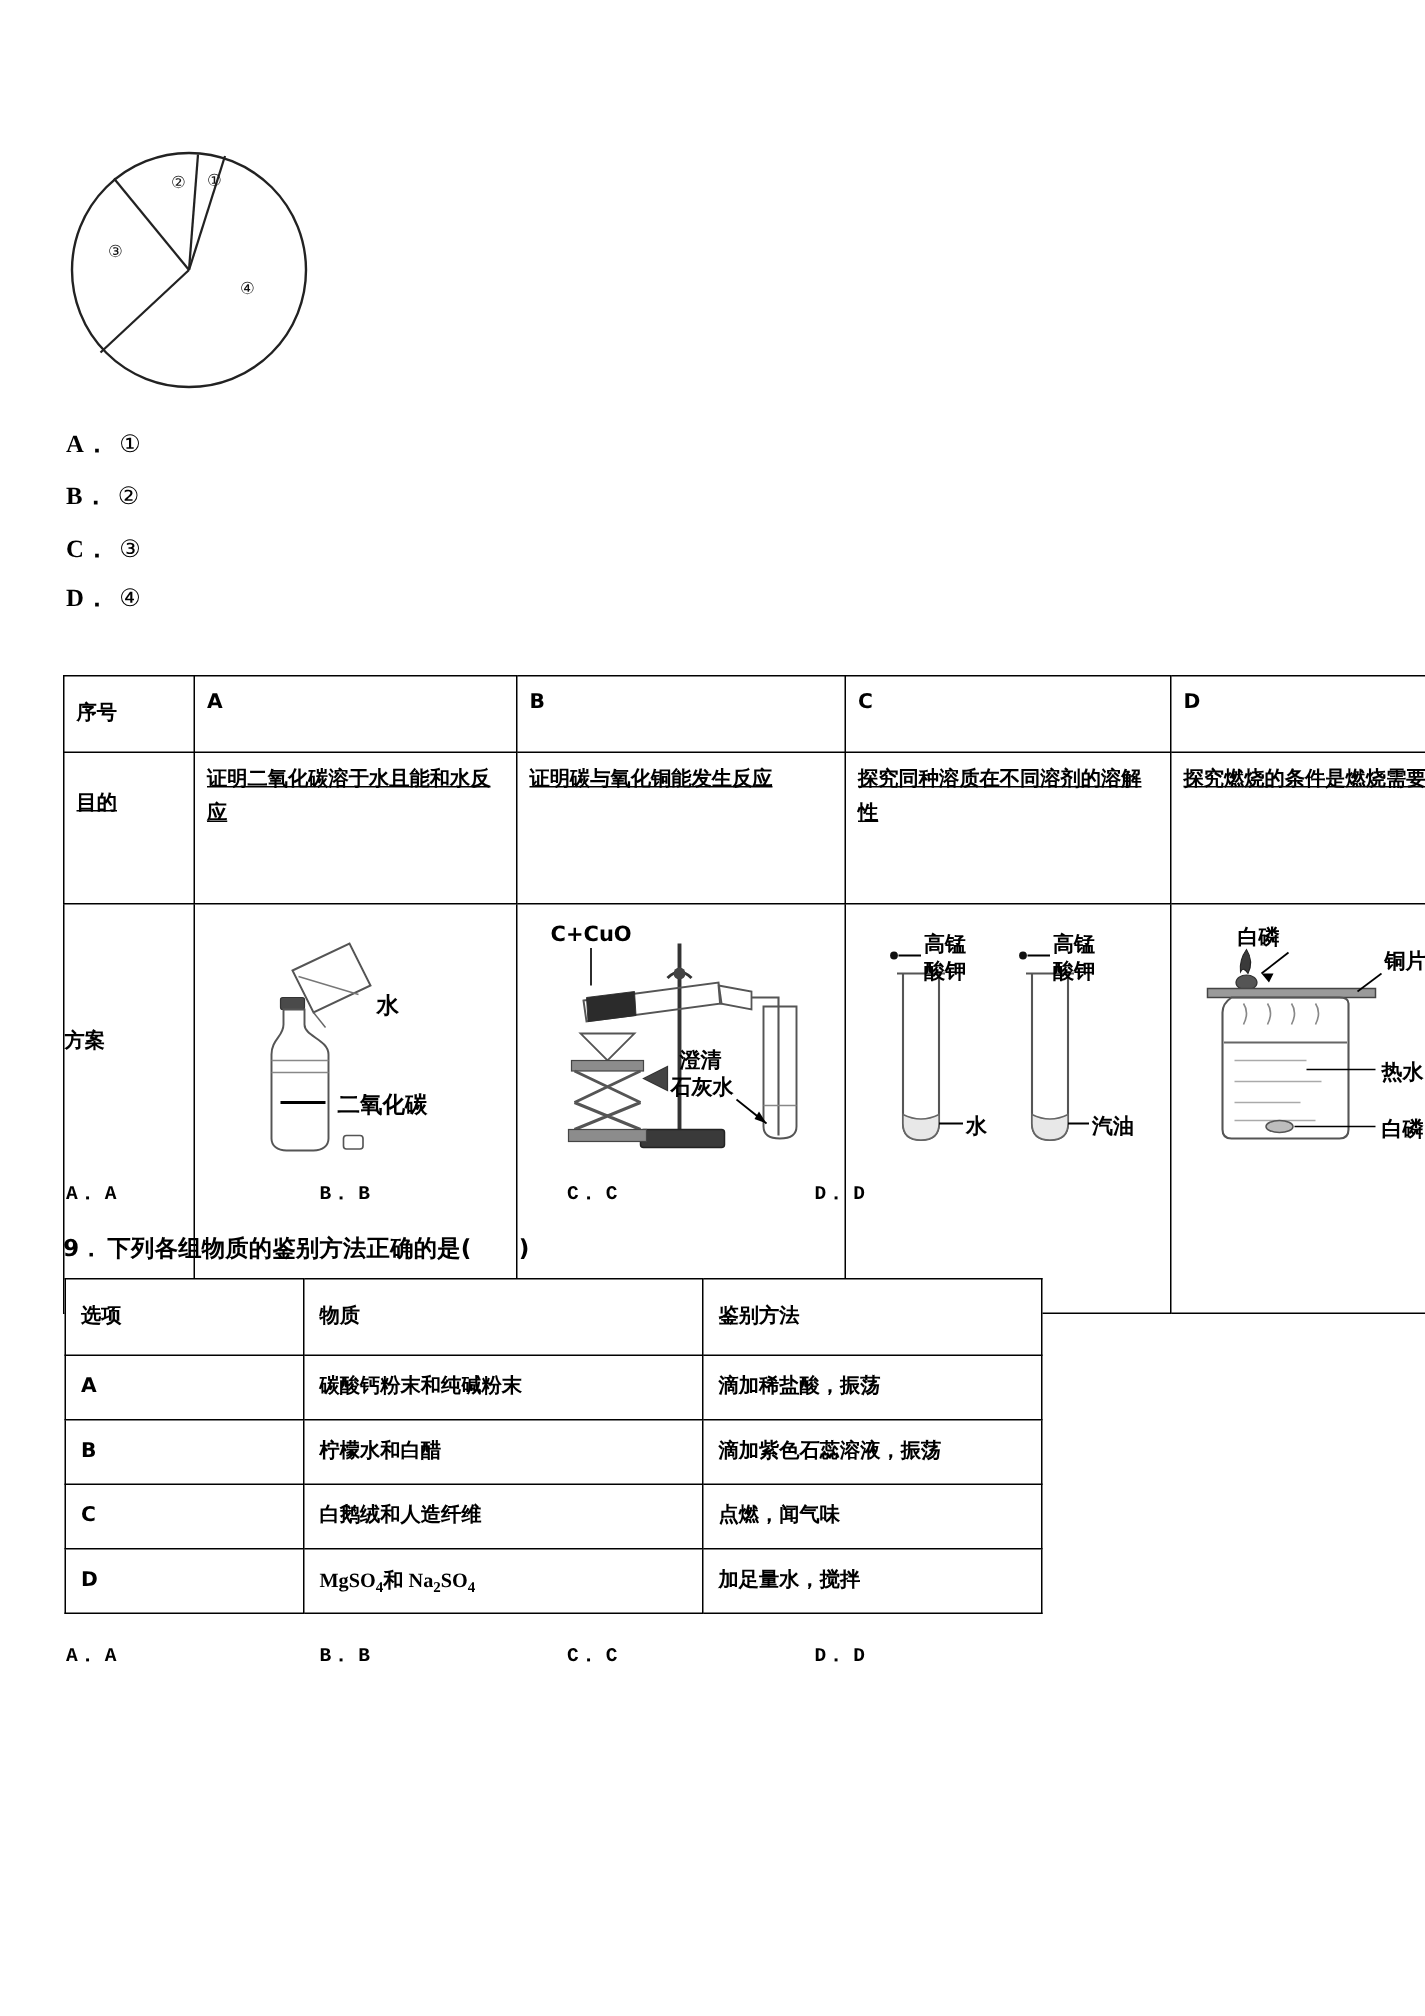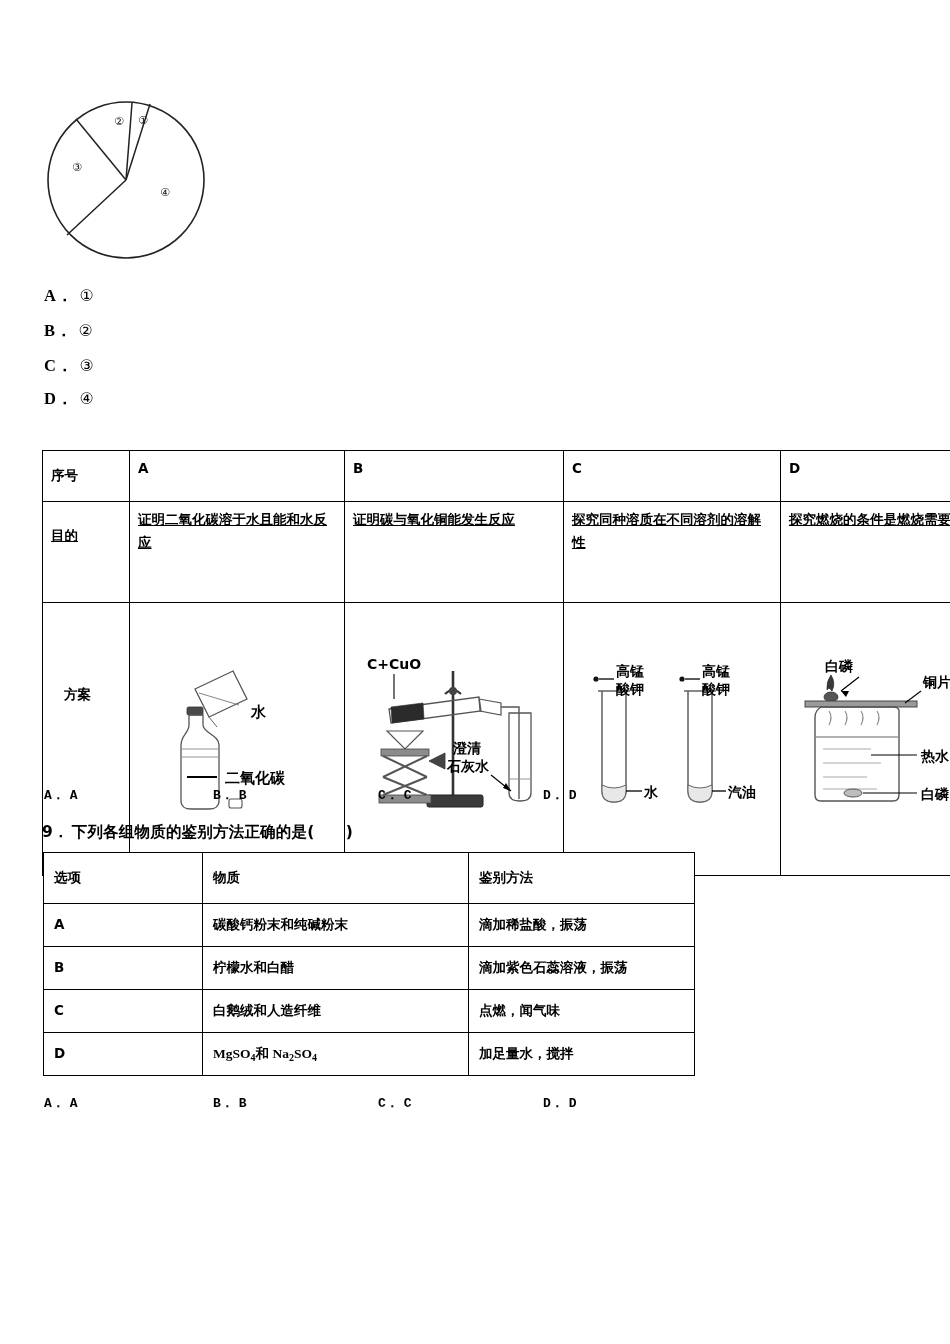--- a/index.html
+++ b/index.html
@@ -109,26 +109,26 @@
   #table-experiments tr.row-head td { height: 38px; }
   #table-experiments tr.row-purpose td { height: 72px; text-decoration: underline; }
   #table-experiments tr.row-scheme td { height: 188px; padding: 4px; }
   #table-experiments tr.row-head td.c-label,
   #table-experiments tr.row-purpose td.c-label,
   #table-experiments tr.row-scheme td.c-label {
     vertical-align: middle;
     text-align: left;
   }
   #table-experiments tr.row-purpose td.c-label { padding-top: 22px; vertical-align: top; }
-  #table-experiments tr.row-scheme td.c-label { padding-top: 80px; vertical-align: top; padding-left: 21px; }
+  #table-experiments tr.row-scheme td.c-label { padding-top: 80px; vertical-align: top; padding-left: 0; }
   .scheme-cell {
     width: 100%;
     height: 100%;
     display: flex;
-    align-items: center;
+    align-items: flex-start;
     justify-content: center;
   }
   .scheme-cell svg { display: block; }
 
   
   #table-identify { left: 43px; top: 852px; width: 592px; }
   #table-identify td { height: 32px; vertical-align: middle; padding: 5px 10px; }
   #table-identify td.c-opt { width: 138px; }
   #table-identify td.c-sub { width: 245px; }
   #table-identify td.c-meth { width: 205px; }

